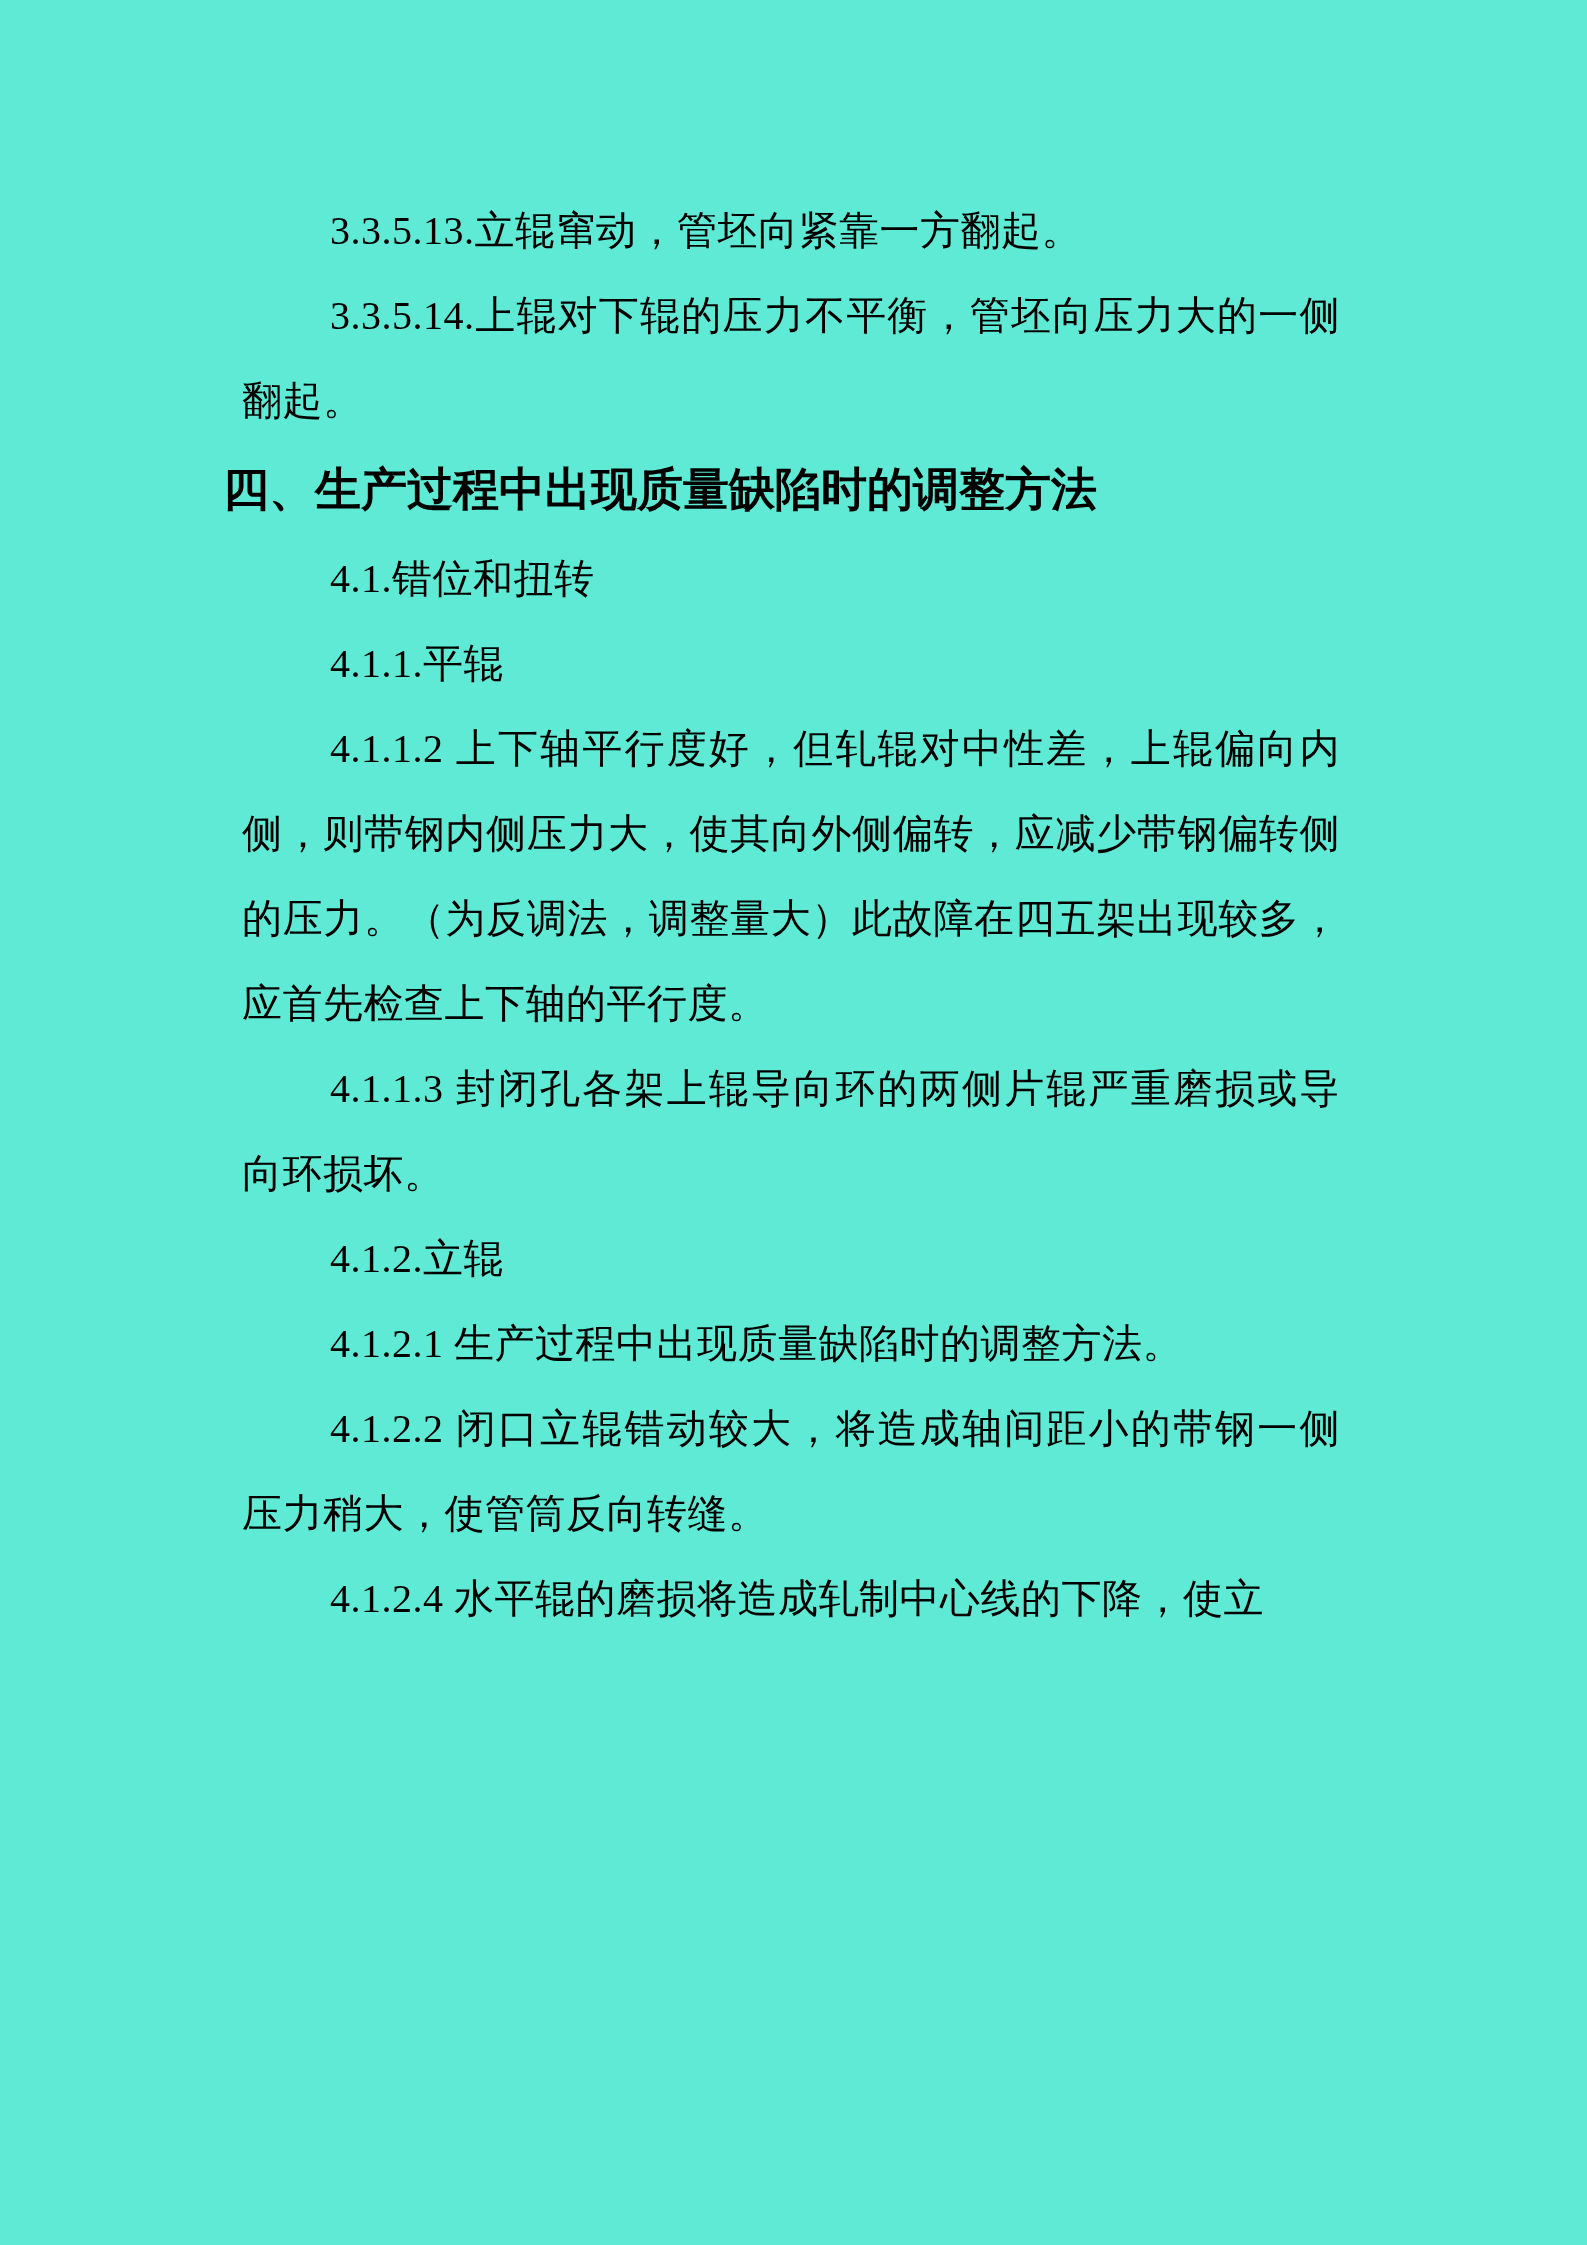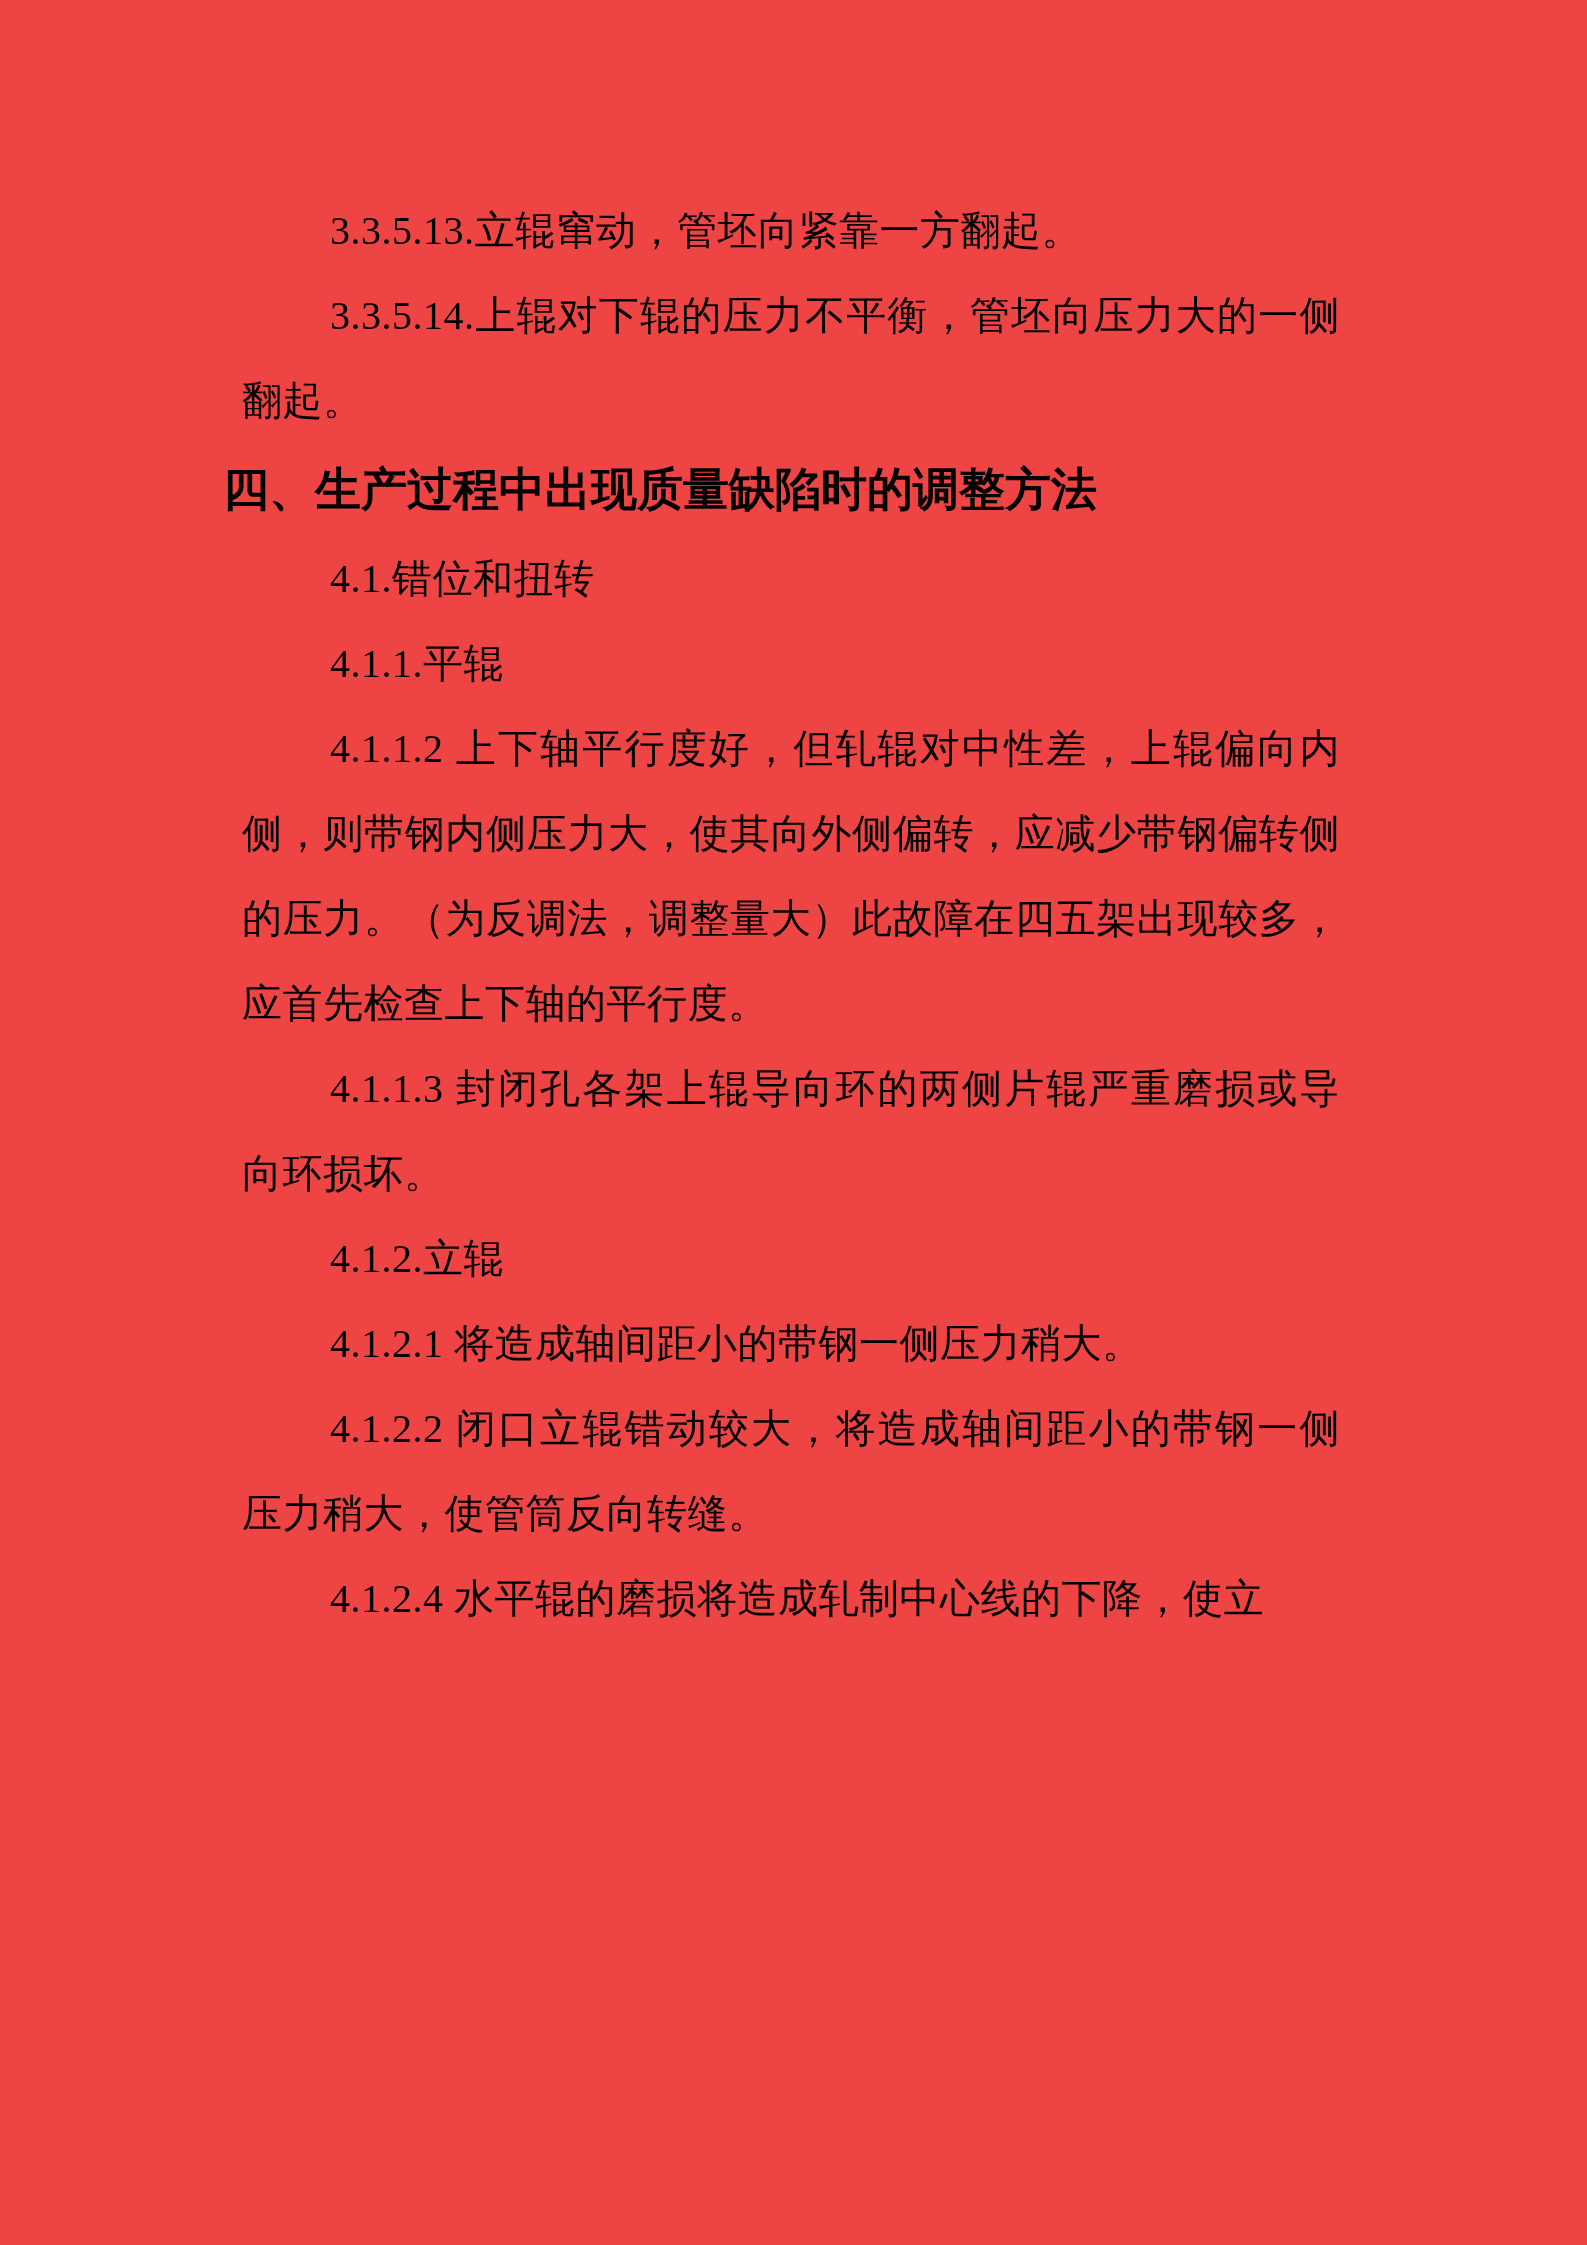--- a/index.html
+++ b/index.html
@@ -4,21 +4,21 @@
 <style>
   html, body {
     margin: 0;
     padding: 0;
     background: #ffffff;
   }
   .page {
     position: relative;
     width: 1587px;
     height: 2245px;
-    background: #ef4444;
+    background: #5eead4;
     overflow: hidden;
     font-family: "Liberation Serif", serif;
     color: #000000;
   }
   .content {
     position: absolute;
     left: 219px;
     top: 188px;
     width: 1121px;
   }
@@ -46,17 +46,17 @@
 <div class="page">
   <div class="content">
     <p class="body-para">3.3.5.13.立辊窜动，管坯向紧靠一方翻起。</p>
     <p class="body-para">3.3.5.14.上辊对下辊的压力不平衡，管坯向压力大的一侧翻起。</p>
     <p class="heading">四、生产过程中出现质量缺陷时的调整方法</p>
     <p class="body-para">4.1.错位和扭转</p>
     <p class="body-para">4.1.1.平辊</p>
     <p class="body-para">4.1.1.2 上下轴平行度好，但轧辊对中性差，上辊偏向内侧，则带钢内侧压力大，使其向外侧偏转，应减少带钢偏转侧的压力。（为反调法，调整量大）此故障在四五架出现较多，应首先检查上下轴的平行度。</p>
     <p class="body-para">4.1.1.3 封闭孔各架上辊导向环的两侧片辊严重磨损或导向环损坏。</p>
     <p class="body-para">4.1.2.立辊</p>
-    <p class="body-para">4.1.2.1 将造成轴间距小的带钢一侧压力稍大。</p>
+    <p class="body-para">4.1.2.1 生产过程中出现质量缺陷时的调整方法。</p>
     <p class="body-para">4.1.2.2 闭口立辊错动较大，将造成轴间距小的带钢一侧压力稍大，使管筒反向转缝。</p>
     <p class="body-para">4.1.2.4 水平辊的磨损将造成轧制中心线的下降，使立</p>
   </div>
 </div>
 
 </body></html>

